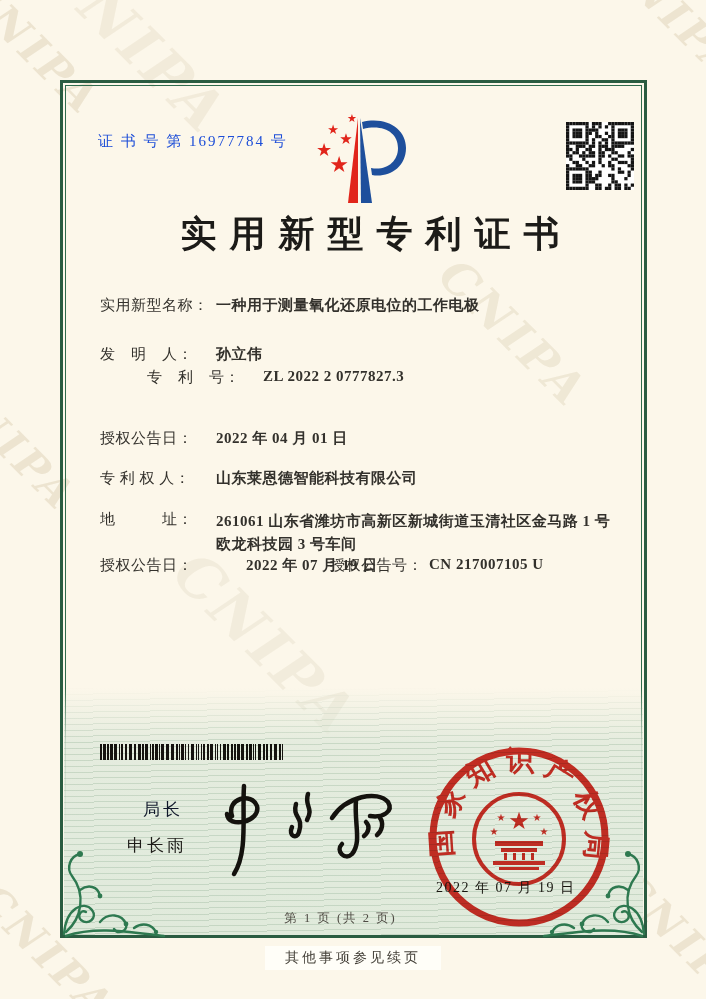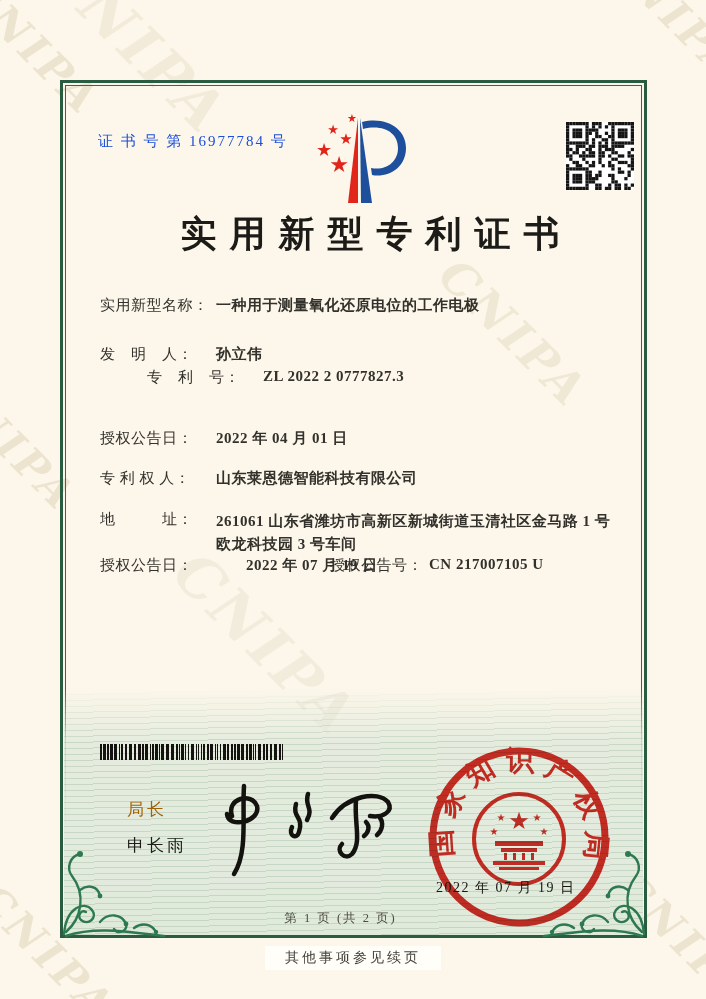--- a/index.html
+++ b/index.html
@@ -53,21 +53,21 @@
   
   .green-zone { position:absolute; left:64px; top:688px; width:579px; height:247px;
     background:linear-gradient(180deg, rgba(228,236,223,0) 0%, rgba(225,234,220,0.85) 22%, #e2ebdd 60%, #e0eadb 100%); }
   .green-zone::after { content:""; position:absolute; inset:0;
     background:repeating-linear-gradient(179deg, rgba(120,158,126,0.26) 0 1px, rgba(0,0,0,0) 1px 6px);
     -webkit-mask-image:linear-gradient(180deg, transparent 0, #000 22%);
             mask-image:linear-gradient(180deg, transparent 0, #000 22%); }
 
   .barcode { position:absolute; left:100px; top:744px; width:186px; height:16px; }
 
-  .sig-title { position:absolute; left:127px; top:798px; font-size:17px; letter-spacing:3px; color:#a16207; }
+  .sig-title { position:absolute; left:143px; top:798px; font-size:17px; letter-spacing:3px; color:#0f172a; }
   .sig-name  { position:absolute; left:127px; top:834px; font-size:17px; letter-spacing:3px; color:#1d1c18; }
   .sig-hand  { position:absolute; left:200px; top:772px; width:210px; height:112px; }
 
   .seal { position:absolute; left:422px; top:740px; width:194px; height:194px;
           mix-blend-mode:multiply; opacity:0.95; }
   .seal-date { position:absolute; left:436px; top:879px; font-size:14px; letter-spacing:1.5px;
                color:#17150f; z-index:5; }
 
   .flourish { position:absolute; width:112px; height:92px; }
   .flourish-left  { left:56px; top:846px; }

